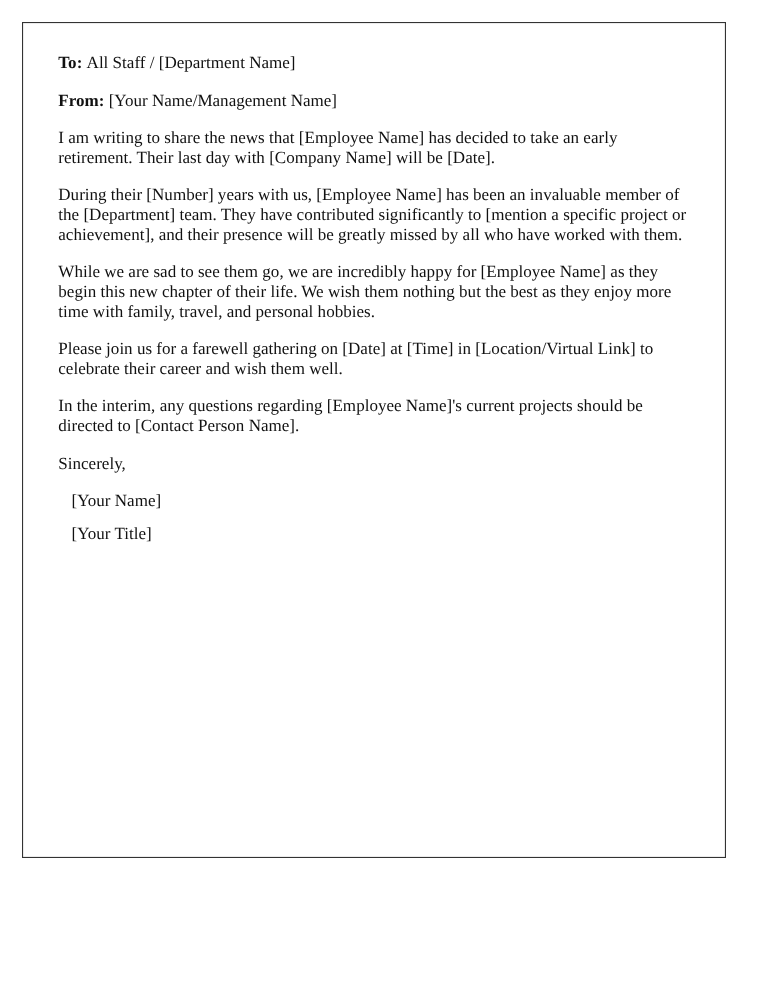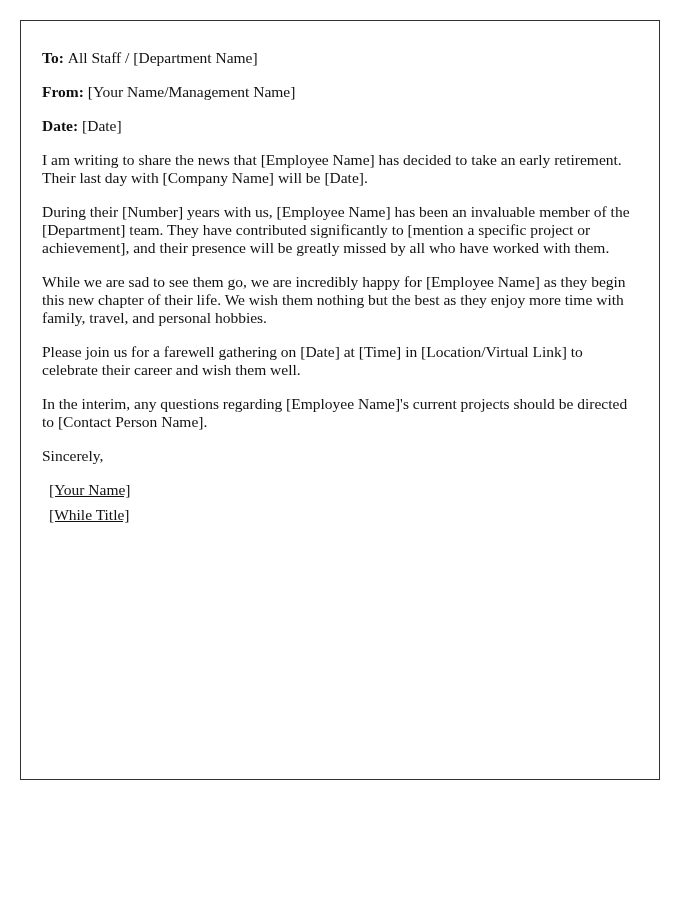--- a/index.html
+++ b/index.html
@@ -15,55 +15,51 @@
       color: #111111;
     }
     .letter {
       position: absolute;
       left: 20px;
       top: 20px;
       width: 640px;
       height: 760px;
       border: 1px solid #333333;
       box-sizing: border-box;
-      padding: 28px 28px 0 21px;
+      padding: 28px 28px 0 32px;
       font-size: 15.5px;
       line-height: 18px;
     }
     .letter p {
       margin: 0 0 16px 0;
     }
     .letter b {
       font-weight: bold;
     }
-    .sig-block p { margin: 7px; text-decoration: underline; }
+    .sig-block p { margin: 12px; }
   </style>
 </head>
 <body>
 
 <div class="letter">
   <p>
     <b>To: </b>
     <span>All Staff / [Department Name]</span>
   </p>
   <p>
     <b>From: </b>
     <span>[Your Name/Management Name]</span>
   </p>
-  <p>
-    <b>Date: </b>
-    <span>[Date]</span>
-  </p>
 
 
   <p>I am writing to share the news that [Employee Name] has decided to take an early retirement. Their last day with [Company Name] will be [Date].</p>
   <p>During their [Number] years with us, [Employee Name] has been an invaluable member of the [Department] team. They have contributed significantly to [mention a specific project or achievement], and their presence will be greatly missed by all who have worked with them.</p>
   <p>While we are sad to see them go, we are incredibly happy for [Employee Name] as they begin this new chapter of their life. We wish them nothing but the best as they enjoy more time with family, travel, and personal hobbies.</p>
   <p>Please join us for a farewell gathering on [Date] at [Time] in [Location/Virtual Link] to celebrate their career and wish them well.</p>
   <p>In the interim, any questions regarding [Employee Name]'s current projects should be directed to [Contact Person Name].</p>
 
   <p>Sincerely,</p>
 
   <div class="sig-block">
     <p>[Your Name]</p>
-    <p>[While Title]</p>
+    <p>[Your Title]</p>
   </div>
 </div>
 
 </body></html>

